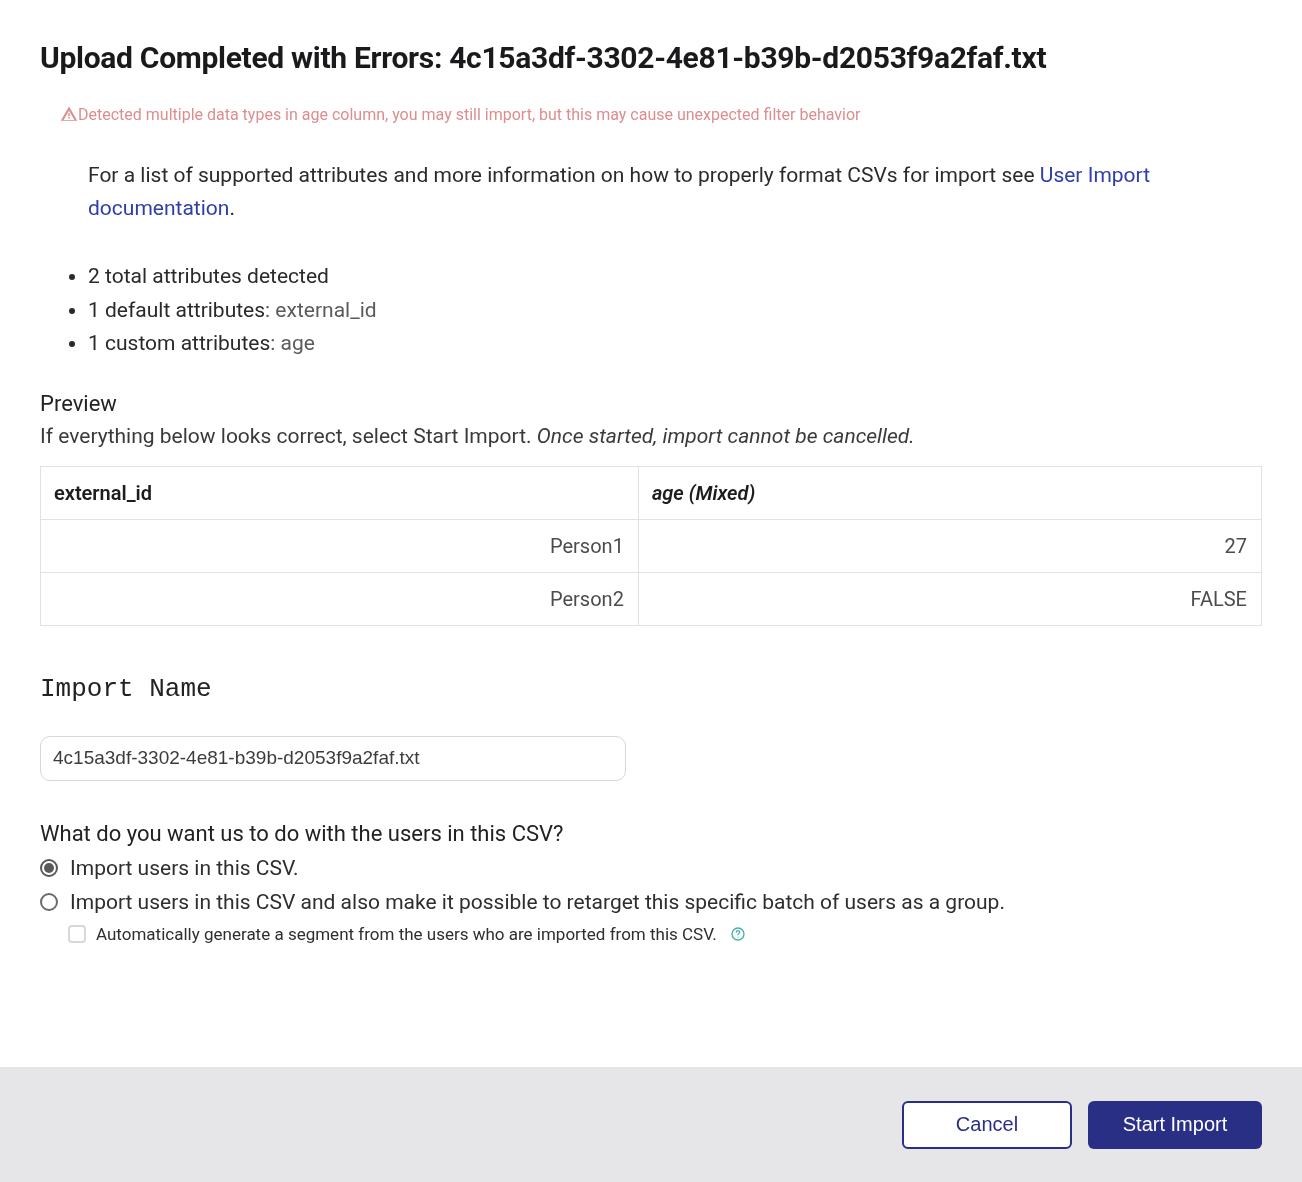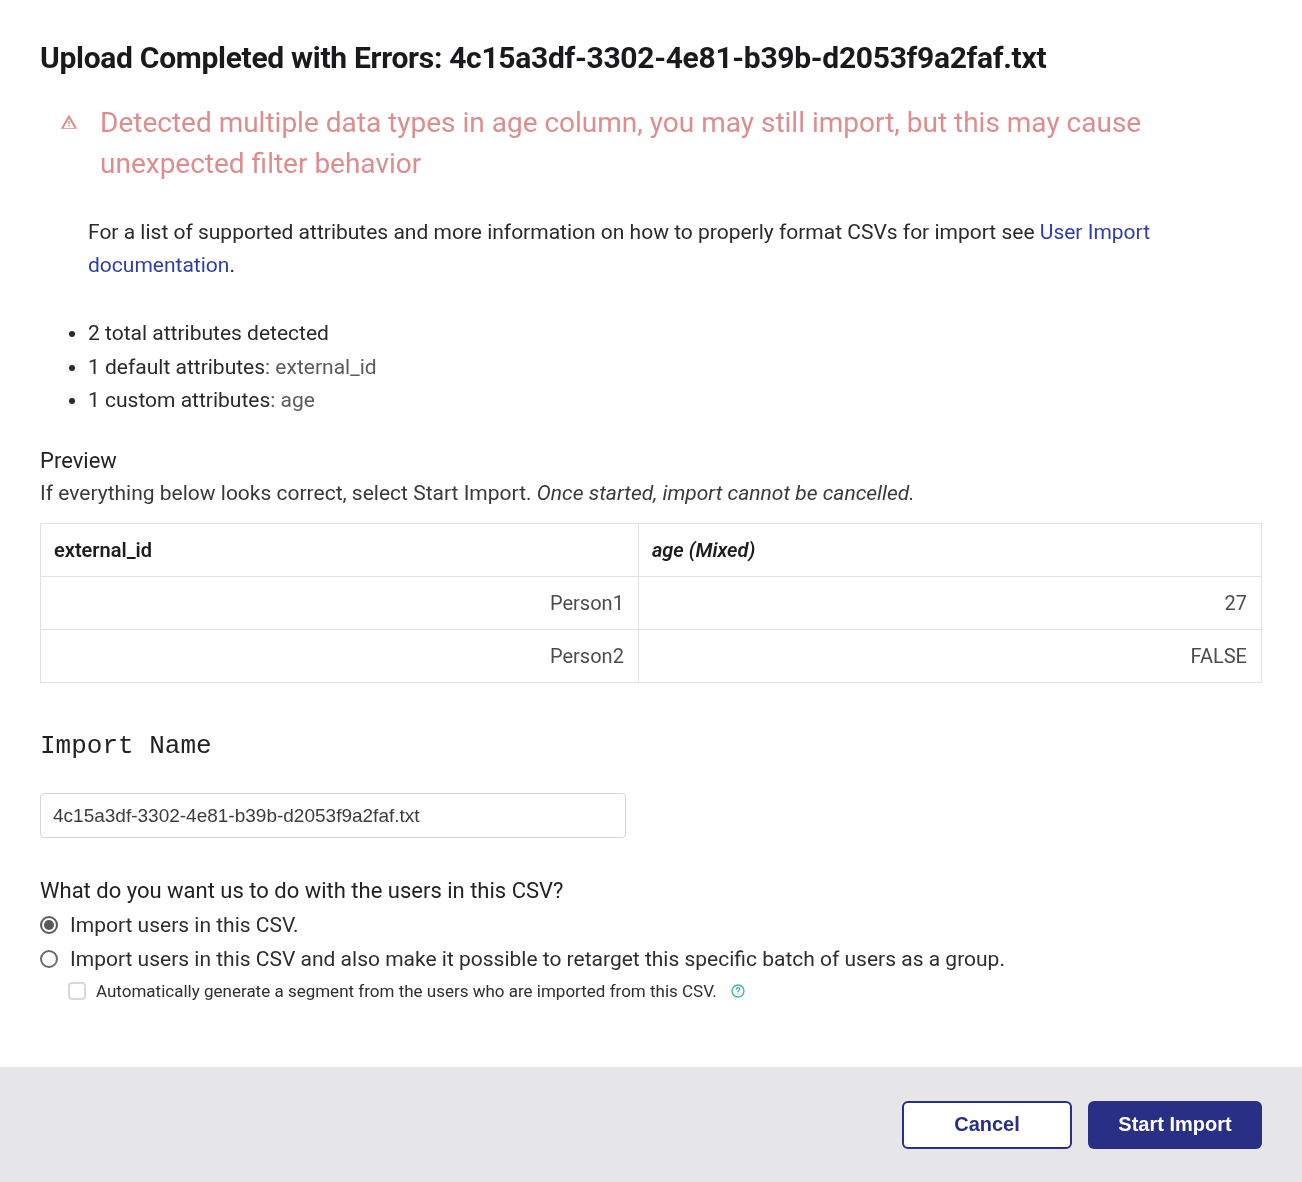--- a/index.html
+++ b/index.html
@@ -22,23 +22,23 @@
     h1.page-title {
       font-size: 30px;
       font-weight: 700;
       color: #1a1a1c;
       margin-bottom: 28px;
       letter-spacing: -0.01em;
     }
     .warning-row {
       display: flex;
       align-items: flex-start;
-      gap: 22px;
+      gap: 0;
       color: #e08a8a;
-      font-size: 28px;
+      font-size: 16px;
       margin-bottom: 32px;
       padding-left: 20px;
     }
     .warning-row .warn-icon {
       flex: 0 0 auto;
       margin-top: 2px;
     }
     .warning-row .warn-text {
       color: #de8d8f;
       line-height: 1.45;
@@ -112,21 +112,21 @@
     .field-label {
       font-size: 26px;
       color: #222224;
       margin-bottom: 32px;
       font-family: Liberation Mono, monospace;
     }
     input.text-input {
       width: 586px;
       height: 45px;
       border: 1px solid #d7d7db;
-      border-radius: 4px;
+      border-radius: 10px;
       padding: 0 12px;
       font-size: 19px;
       color: #3c3c3e;
       background: #fff;
       outline: none;
     }
     .section-gap {
       height: 40px;
     }
     .question-heading {
@@ -200,21 +200,21 @@
       display: flex;
       align-items: center;
       justify-content: flex-end;
       gap: 16px;
       padding: 0 40px;
     }
     .btn {
       height: 48px;
       border-radius: 6px;
       font-size: 20px;
-      font-weight: 700;
+      font-weight: 400;
       cursor: pointer;
       display: inline-flex;
       align-items: center;
       justify-content: center;
       padding: 0 28px;
       border: 2px solid transparent;
     }
     .btn-secondary {
       background: #fff;
       color: #2a2f86;

